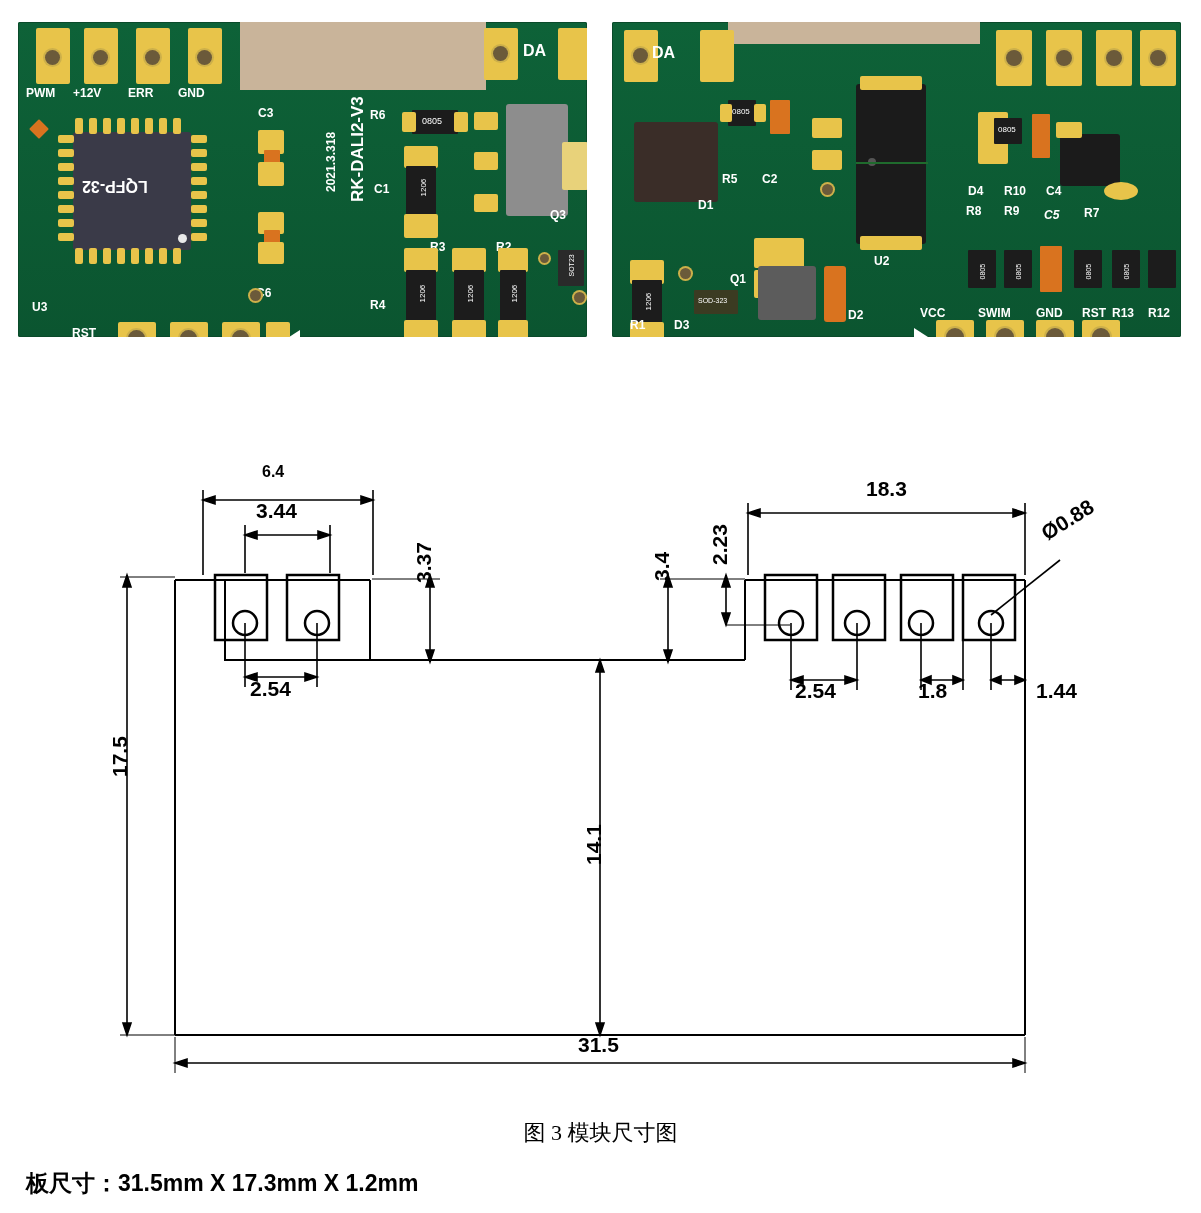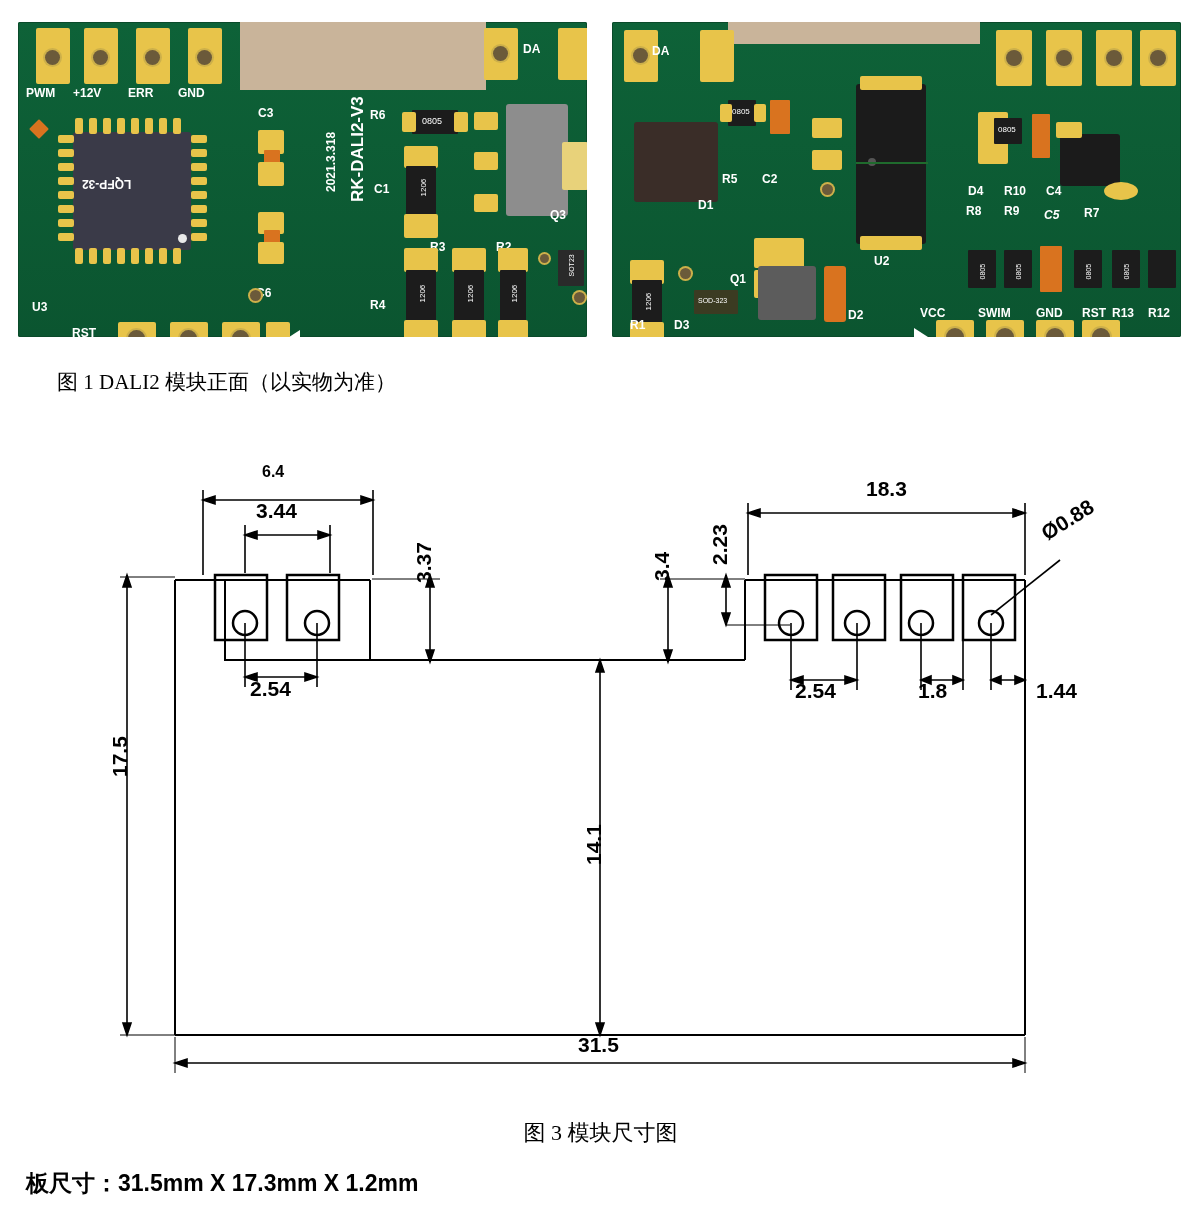--- a/index.html
+++ b/index.html
@@ -66,21 +66,21 @@
     color: #ffffff;
     font-size: 8px;
     font-family: "Liberation Sans", sans-serif;
     transform: rotate(-90deg);
     transform-origin: center;
     white-space: nowrap;
   }
   .silk {
     position: absolute;
     color: #ffffff;
-    font-size: 12px;
+    font-size: 16px;
     font-weight: bold;
     white-space: nowrap;
     font-family: "Liberation Sans", sans-serif;
   }
   .silk.small { font-size: 12px; }
   .tan-patch {
     position: absolute;
     background: #c9b49a;
   }
   .orange {
@@ -365,21 +365,20 @@
     <div class="hole" style="left:434px; top:306px; width:18px; height:18px;"></div>
     <div class="pad" style="left:470px; top:298px; width:38px; height:32px;"></div>
     <div class="hole" style="left:480px; top:306px; width:18px; height:18px;"></div>
 
     <div class="silk small" style="left:308px; top:284px;">VCC</div>
     <div class="silk small" style="left:366px; top:284px;">SWIM</div>
     <div class="silk small" style="left:424px; top:284px;">GND</div>
     <div class="silk small" style="left:470px; top:284px;">RST</div>
   </div>
 
-  <div class="caption" style="left:57px; top:368px;">图 1 DALI2 模块正面（以实物为准）</div>
 </div>
 
 <div class="dim-wrap">
   <svg class="dim-svg" width="1201" height="660" viewBox="0 0 1201 660">
     <g stroke="#000" fill="none" stroke-width="2">
 
       <path d="M225 125 L225 205 L370 205 L370 205"></path>
 
       <path d="M175 125 L175 580"></path>
 

